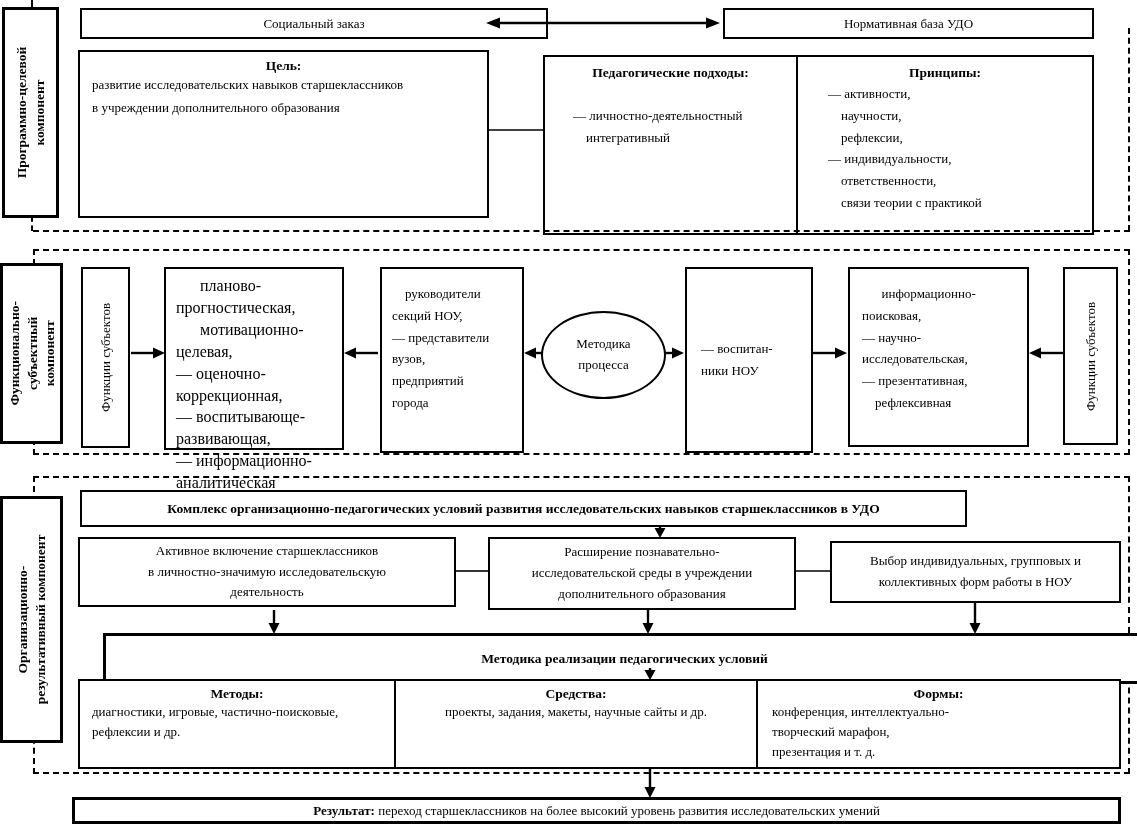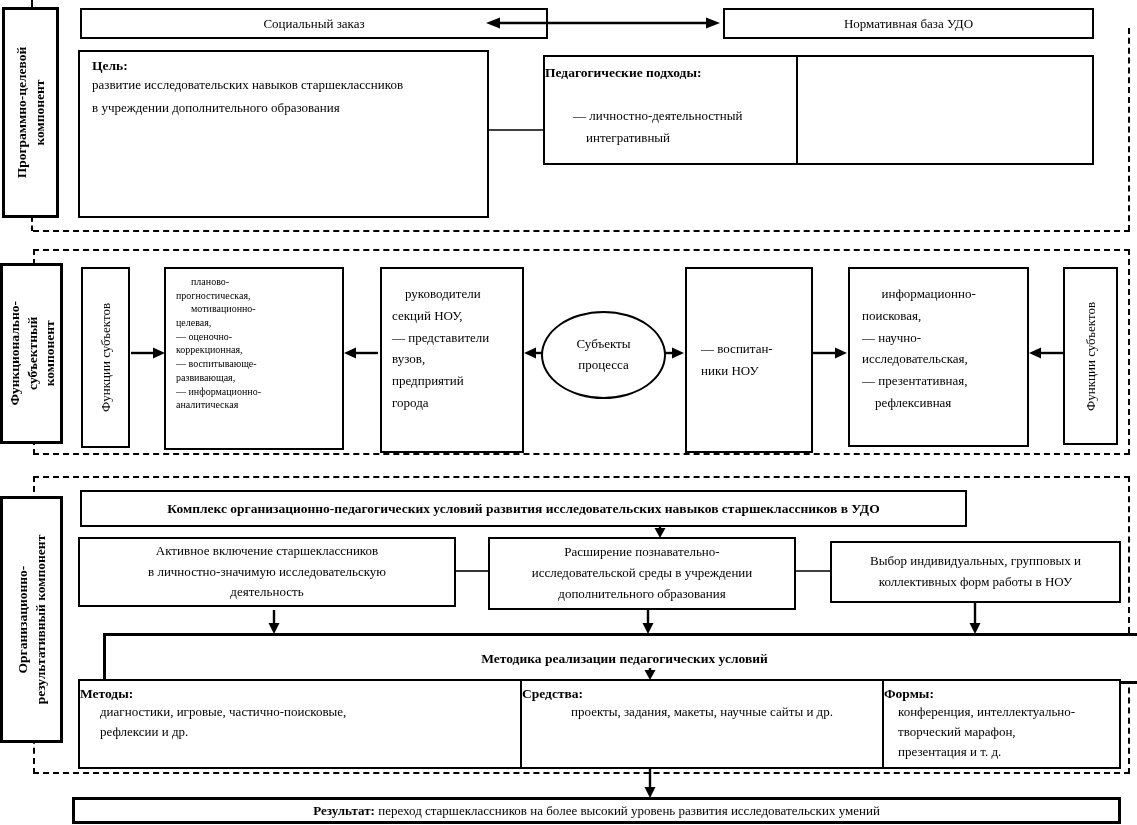--- a/index.html
+++ b/index.html
@@ -10,21 +10,21 @@
   .hdash{position:absolute;height:0;border-top:2px dashed #000;}
   .vdash{position:absolute;width:0;border-left:2px dashed #000;}
   .frame{position:absolute;box-sizing:border-box;border:2px dashed #000;}
   .solidtick{position:absolute;width:2px;background:#000;}
   .vbox{display:flex;align-items:center;justify-content:center;overflow:visible;}
   .vtext{transform:rotate(-90deg);flex:none;text-align:center;white-space:pre-line;line-height:1.3;}
   .c{text-align:center;}
   .b{font-weight:bold;}
   .pre{white-space:pre-wrap;}
   .flexc{display:flex;align-items:center;justify-content:center;}
-  .title{font-weight:bold;text-align:left;font-size:13.5px;}
+  .title{font-weight:bold;text-align:center;font-size:13.5px;}
   #arrows{position:absolute;left:0;top:0;pointer-events:none;}
   .cellwrap{display:flex;height:100%;}
   .cell{box-sizing:border-box;padding-top:8px;}
 </style>
 </head>
 <body>
 
 <div id="canvas">
 
   <div class="solidtick" style="left:31px;top:0;height:8px;"></div>
@@ -39,66 +39,75 @@
   <div class="box flexc" style="left:723px;top:8px;width:371px;height:31px;">
     <span>Нормативная база УДО</span>
   </div>
 
   <div class="box" style="left:78px;top:50px;width:411px;height:168px;padding:6px 12px;">
     <div class="title">Цель:</div>
     <div class="pre" style="line-height:1.75;">развитие исследовательских навыков старшеклассников
 в учреждении дополнительного образования</div>
   </div>
 
-  <div class="box" style="left:543px;top:55px;width:551px;height:110px;padding:0;">
+  <div class="box" style="left:543px;top:55px;width:551px;height:180px;padding:0;">
     <div class="cellwrap">
       <div class="cell" style="width:253px;border-right:2px solid #000;">
         <div class="title">Педагогические подходы:</div>
         <div class="pre" style="margin-top:24px;padding-left:28px;line-height:1.7;">— личностно-деятельностный
     интегративный</div>
       </div>
+      <div class="cell" style="flex:1;">
+        <div class="title">Принципы:</div>
+        <div class="pre" style="margin-top:2px;padding-left:30px;line-height:1.68;">— активности,
+    научности,
+    рефлексии,
+— индивидуальности,
+    ответственности,
+    связи теории с практикой</div>
+      </div>
     </div>
   </div>
 
   <div class="hdash" style="left:33px;top:230px;width:1097px;"></div>
   <div class="vdash" style="left:1128px;top:28px;height:203px;"></div>
   <div class="vdash" style="left:31px;top:216px;height:15px;"></div>
 
   <div class="frame" style="left:33px;top:249px;width:1097px;height:206px;"></div>
 
   <div class="box thick vbox" style="left:0;top:263px;width:63px;height:181px;">
     <div class="vtext b" style="width:170px;font-size:13.5px;">Функционально-
 субъектный
 компонент</div>
   </div>
 
   <div class="box vbox" style="left:81px;top:267px;width:49px;height:181px;">
     <div class="vtext" style="width:170px;">Функции субъектов</div>
   </div>
 
-  <div class="box pre" style="left:164px;top:267px;width:180px;height:183px;padding:6px 4px 0 10px;font-size:10px;line-height:1.37;">      планово-
+  <div class="box pre" style="left:164px;top:267px;width:180px;height:183px;padding:6px 4px 0 10px;font-size:16px;line-height:1.37;">      планово-
 прогностическая,
       мотивационно-
 целевая,
 — оценочно-
 коррекционная,
 — воспитывающе-
 развивающая,
 — информационно-
 аналитическая</div>
 
   <div class="box pre" style="left:380px;top:267px;width:144px;height:186px;padding:14px 4px 0 10px;line-height:1.68;">    руководители
 секций НОУ,
 — представители
 вузов,
 предприятий
 города</div>
 
   <div class="box flexc" style="left:541px;top:311px;width:125px;height:88px;border-radius:50%;">
-    <div class="pre c" style="line-height:1.6;">Субъекты
+    <div class="pre c" style="line-height:1.6;">Методика
 процесса</div>
   </div>
 
   <div class="box" style="left:685px;top:267px;width:128px;height:186px;display:flex;align-items:center;">
     <div class="pre" style="padding-left:14px;line-height:1.7;">— воспитан-
 ники НОУ</div>
   </div>
 
   <div class="box pre" style="left:848px;top:267px;width:181px;height:180px;padding:14px 4px 0 12px;line-height:1.68;">      информационно-
 поисковая,
@@ -136,23 +145,23 @@
     <div class="pre c" style="line-height:1.6;">Выбор индивидуальных, групповых и
 коллективных форм работы в НОУ</div>
   </div>
 
   <div class="box thick flexc b" style="left:78px;top:633px;width:1043px;height:51px;font-size:13.5px;margin-left:25px;">
     <span>Методика реализации педагогических условий</span>
   </div>
 
   <div class="box" style="left:78px;top:679px;width:1043px;height:90px;padding:0;">
     <div class="cellwrap">
-      <div class="cell" style="width:442px;border-right:2px solid #000;padding-top:5px;">
+      <div class="cell" style="width:316px;border-right:2px solid #000;padding-top:5px;">
         <div class="title">Методы:</div>
-        <div class="pre" style="padding-left:20px;line-height:1.55;">диагностики, игровые, частично-поисковые,
+        <div class="pre" style="padding-left:12px;line-height:1.55;">диагностики, игровые, частично-поисковые,
 рефлексии и др.</div>
       </div>
       <div class="cell" style="width:362px;border-right:2px solid #000;padding-top:5px;">
         <div class="title">Средства:</div>
         <div class="pre c" style="line-height:1.55;">проекты, задания, макеты, научные сайты и др.</div>
       </div>
       <div class="cell" style="flex:1;padding-top:5px;">
         <div class="title">Формы:</div>
         <div class="pre" style="padding-left:14px;line-height:1.55;">конференция, интеллектуально-
 творческий марафон,

